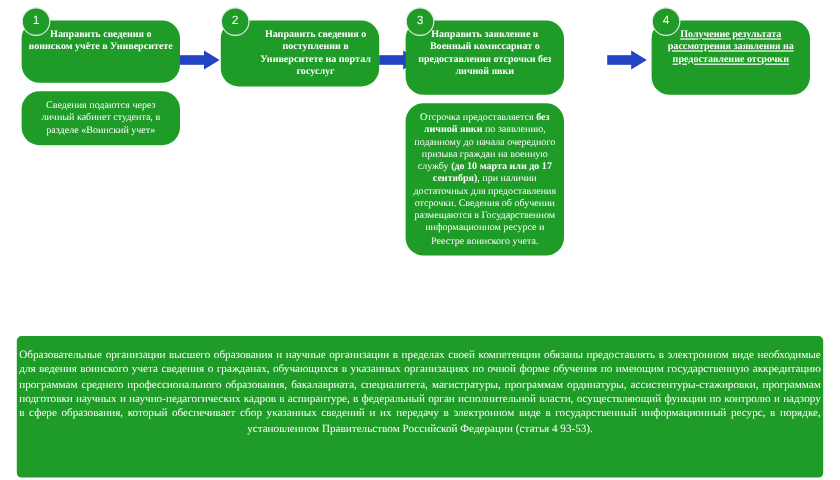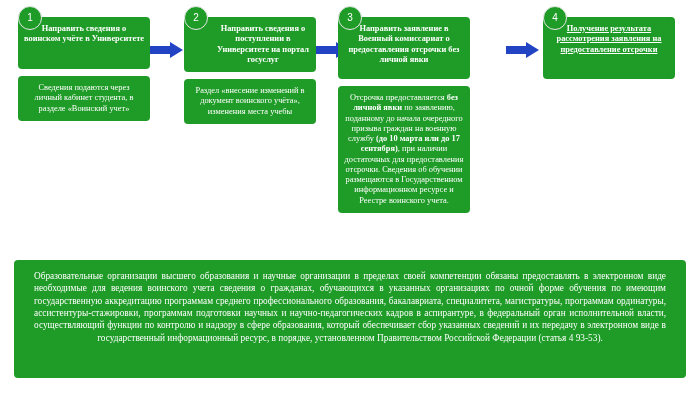--- a/index.html
+++ b/index.html
@@ -44,21 +44,21 @@
     line-height: 22px;
     text-align: center;
     font-family: "Liberation Sans", sans-serif;
     z-index: 5;
   }
 
   .box {
     background: #1f9b27;
     color: #ffffff;
     text-align: center;
-    border-radius: 4px;
+    border-radius: 15px;
     padding: 7px 6px;
     box-sizing: border-box;
     font-size: 8.4px;
     line-height: 1.22;
   }
   .box.head {
     margin-top: 11px;
     font-weight: bold;
   }
   .box.body {
@@ -99,27 +99,27 @@
     border-left: 13px solid #2244c4;
   }
   .arrow-1 { left: 150px; }
   .arrow-2 { left: 316px; }
   .arrow-3 { left: 506px; }
 
   
   .footer {
     position: absolute;
     left: 14px;
-    top: 260px;
+    top: 280px;
     width: 672px;
     height: 118px;
     background: #1f9b27;
     border-radius: 4px;
     box-sizing: border-box;
-    padding: 10px 20px;
+    padding: 10px 2px;
     color: #ffffff;
     font-size: 9.3px;
     line-height: 1.33;
     text-align: justify;
     text-align-last: center;
   }
 </style>
 </head>
 <body>
 
@@ -132,21 +132,20 @@
   </div>
 
   <div class="arrow arrow-1">
     <div class="shaft"></div>
     <div class="head-tri"></div>
   </div>
 
   <div class="col col-2">
     <div class="badge">2</div>
     <div class="box head">Направить сведения о поступлении в Университете на портал госуслуг</div>
-    <div class="box body">Раздел «внесение изменений в документ воинского учёта», изменения места учебы</div>
   </div>
 
   <div class="arrow arrow-2">
     <div class="shaft"></div>
     <div class="head-tri"></div>
   </div>
 
   <div class="col col-3">
     <div class="badge">3</div>
     <div class="box head">Направить заявление в Военный комиссариат о предоставления отсрочки без личной явки</div>

